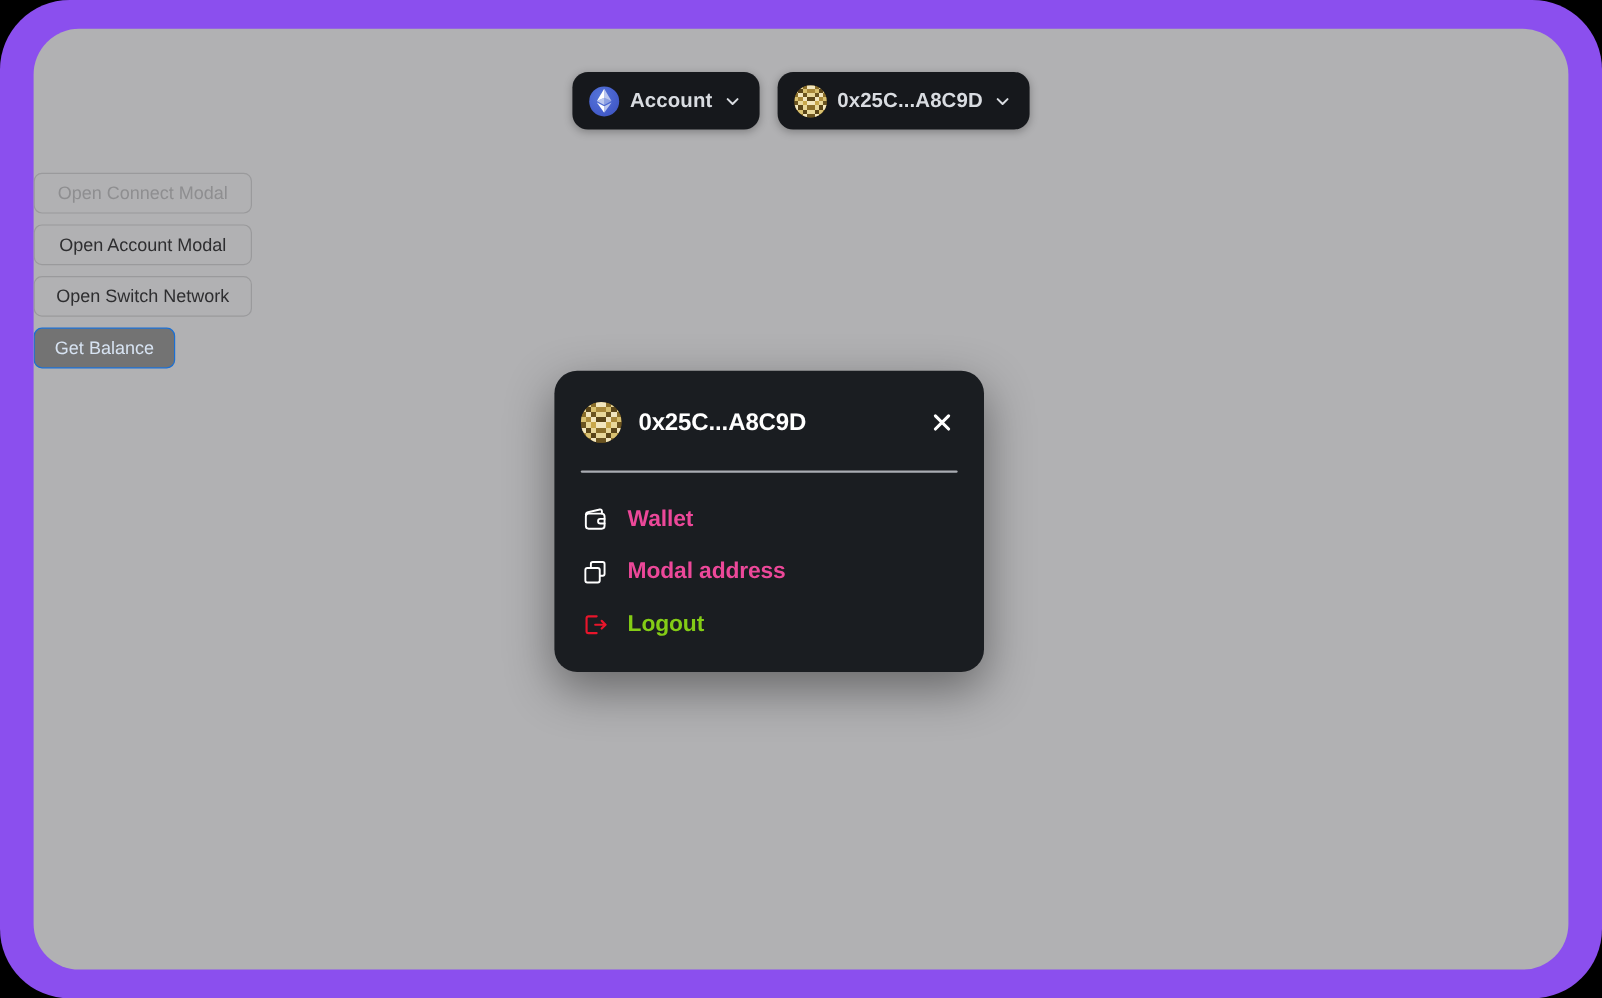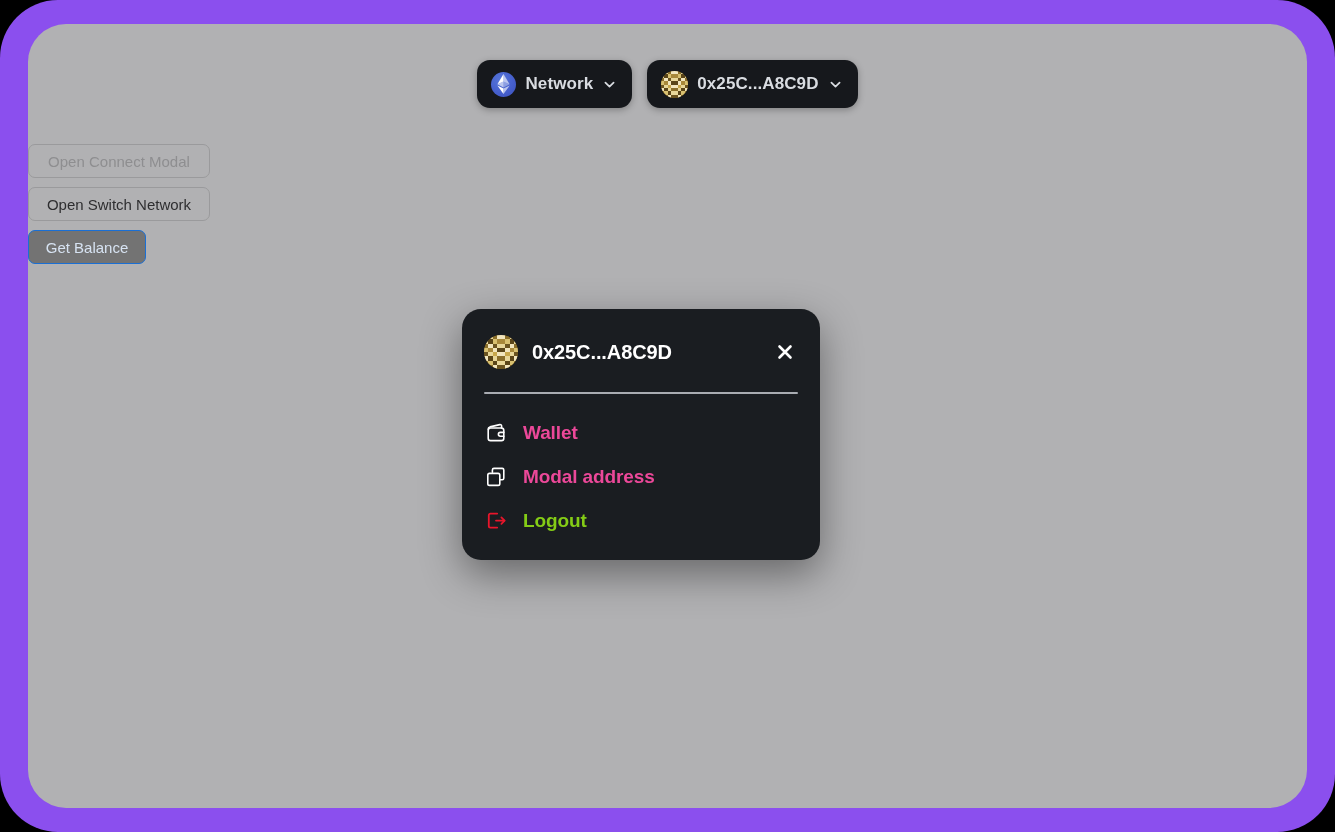--- a/index.html
+++ b/index.html
@@ -218,21 +218,21 @@
         <span class="eth-logo">
           <svg width="13" height="20" viewBox="0 0 13 20">
             <polygon points="6.5,0 6.5,7.4 12.6,10.2" fill="#FFFFFF" opacity="0.62"></polygon>
             <polygon points="6.5,0 0.4,10.2 6.5,7.4" fill="#FFFFFF"></polygon>
             <polygon points="6.5,14.6 6.5,19.9 12.7,11.4" fill="#FFFFFF" opacity="0.62"></polygon>
             <polygon points="6.5,19.9 6.5,14.6 0.4,11.4" fill="#FFFFFF"></polygon>
             <polygon points="6.5,13.4 12.6,10.2 6.5,7.4" fill="#FFFFFF" opacity="0.36"></polygon>
             <polygon points="0.4,10.2 6.5,13.4 6.5,7.4" fill="#FFFFFF" opacity="0.62"></polygon>
           </svg>
         </span>
-        <span class="pill-label">Network</span>
+        <span class="pill-label">Account</span>
         <span class="chevron">
           <svg width="13" height="13" viewBox="0 0 13 13">
             <path d="M2.4 4.6 L6.5 8.7 L10.6 4.6" fill="none" stroke="#D9DCE1" stroke-width="1.7" stroke-linecap="round" stroke-linejoin="round"></path>
           </svg>
         </span>
       </div>
 
       <div class="pill">
         <span class="blockie" style="width:27px;height:27px">
           <svg width="27" height="27" viewBox="0 0 8 8" shape-rendering="crispEdges">
@@ -307,20 +307,21 @@
         <span class="chevron">
           <svg width="13" height="13" viewBox="0 0 13 13">
             <path d="M2.4 4.6 L6.5 8.7 L10.6 4.6" fill="none" stroke="#D9DCE1" stroke-width="1.7" stroke-linecap="round" stroke-linejoin="round"></path>
           </svg>
         </span>
       </div>
     </div>
 
     <div id="button-stack">
       <button class="stack-btn disabled">Open Connect Modal</button>
+      <button class="stack-btn">Open Account Modal</button>
       <button class="stack-btn">Open Switch Network</button>
       <button class="stack-btn primary">Get Balance</button>
     </div>
 
     <div id="account-modal">
 
       <div id="modal-header">
         <span id="modal-avatar-wrap" class="blockie" style="width:34px;height:34px">
           <svg width="34" height="34" viewBox="0 0 8 8" shape-rendering="crispEdges">
             <rect width="8" height="8" fill="#6B5420"></rect>

